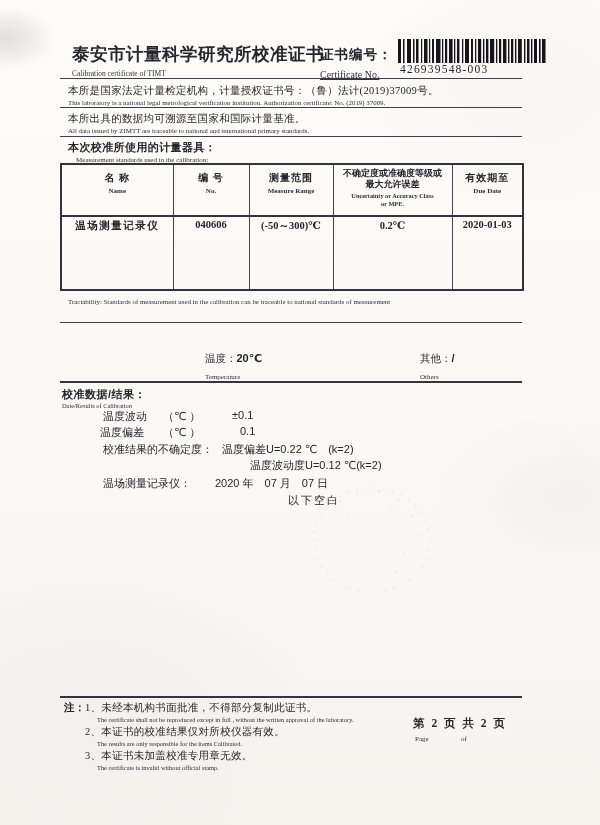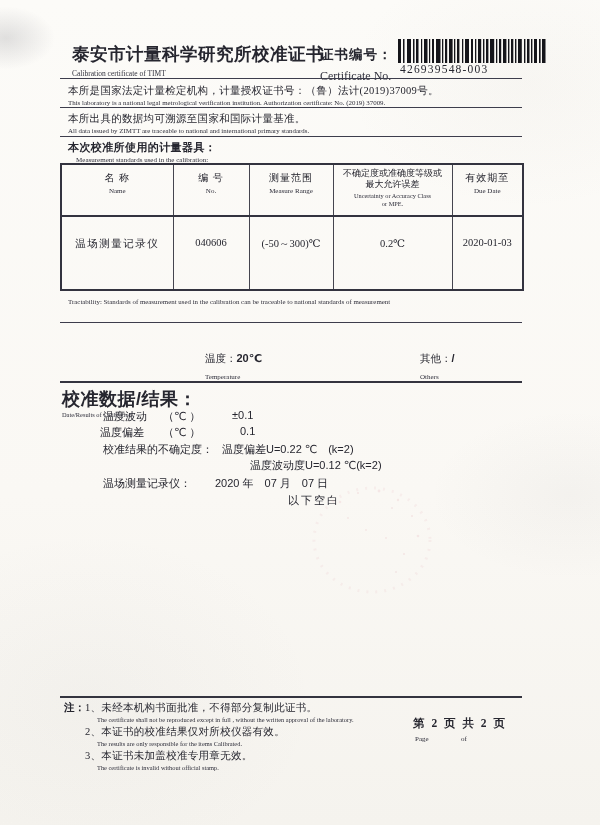--- a/index.html
+++ b/index.html
@@ -13,56 +13,56 @@
       radial-gradient(320px 240px at 15% 85%, rgba(150,150,150,.05), transparent 70%),
       radial-gradient(200px 120px at 95% 60%, rgba(140,140,140,.06), transparent 70%),
       linear-gradient(180deg,#fcfbf8 0%,#faf8f4 60%,#f5f3ee 100%);
   }
   
   .title-block{position:absolute;left:72px;top:42px;}
   .title-cn{font-size:17.5px;font-weight:700;letter-spacing:.5px;font-family:"Liberation Sans","DejaVu Sans",sans-serif;}
   .title-en{font-size:7.5px;margin-top:3px;color:#32323e;}
   .cert-block{position:absolute;left:320px;top:46px;}
   .cert-cn{font-size:13.5px;font-weight:700;letter-spacing:1px;font-family:"Liberation Sans","DejaVu Sans",sans-serif;}
-  .cert-en{font-size:12px;margin-top:5px;color:#32323e;}
+  .cert-en{font-size:10px;margin-top:5px;color:#32323e;text-decoration:underline;}
   .barcode{position:absolute;left:398px;top:39px;}
   .cert-num{position:absolute;left:400px;top:63px;font-size:11.5px;letter-spacing:1.2px;}
   
   .rule{position:absolute;left:60px;width:462px;height:0;border-top:1.7px solid #3d3d4c;}
   .rule.thick{border-top-width:2.3px;border-color:#34343f;}
   
   .stmt{position:absolute;left:68px;width:450px;}
   .stmt .cn{font-size:10.5px;letter-spacing:.3px;}
   .stmt .en{font-size:6.9px;margin-top:1px;color:#2e2e3a;}
   .sec-head{position:absolute;left:68px;}
   .sec-head .cn{font-size:11px;font-weight:700;letter-spacing:.4px;}
   .sec-head .en{font-size:7px;margin-top:1px;color:#2e2e3a;text-align:center;}
   
   table.std{position:absolute;left:60px;top:163px;width:462px;border-collapse:collapse;table-layout:fixed;
     text-align:center;border:2px solid #33333f;}
-  table.std th, table.std td{border-left:1px solid #45454f;padding:0;vertical-align:top;font-weight:normal;}
+  table.std th, table.std td{border-left:1px solid #45454f;padding:0;vertical-align:top;font-weight:bold;}
   table.std th:first-child, table.std td:first-child{border-left:none;}
   table.std thead tr{height:52px;}
   table.std thead th{border-bottom:2px solid #33333f;padding-top:6px;}
   table.std tbody tr{height:74px;}
-  table.std tbody td{padding-top:20px;font-size:10.5px;margin-top:29px;}
+  table.std tbody td{padding-top:2px;font-size:10.5px;margin-top:29px;}
   .h-cn{font-size:10px;letter-spacing:1px;}
   .h-en{font-size:7px;color:#2e2e3a;margin-top:2px;}
   .h-cn.small{font-size:9px;letter-spacing:0;line-height:1.25;}
   .h-en.small{font-size:6.3px;line-height:1.2;margin-top:1px;}
   .cell-name{letter-spacing:1.5px;}
   
   .env-row{position:absolute;left:0;top:352px;width:600px;height:32px;}
   .env-item{position:absolute;top:0;}
   .env-line{font-size:10.5px;white-space:nowrap;}
   .env-val{font-weight:700;font-size:11px;font-family:"Liberation Sans","DejaVu Sans",sans-serif;}
   .env-en{font-size:7px;color:#2e2e3a;margin-top:7px;}
   
   .res-head{position:absolute;left:62px;top:387px;}
-  .res-head .cn{font-size:18px;font-weight:700;letter-spacing:.5px;font-family:"Liberation Sans","DejaVu Sans",sans-serif;}
+  .res-head .cn{font-size:11px;font-weight:700;letter-spacing:.5px;font-family:"Liberation Sans","DejaVu Sans",sans-serif;}
   .res-head .en{font-size:6.4px;color:#2e2e3a;margin-top:0px;}
   .r-row{position:absolute;font-size:11px;white-space:nowrap;font-family:"Liberation Sans","DejaVu Sans",sans-serif;}
   .r-row .lab{position:absolute;white-space:nowrap;text-align:center;}
   
   .stamp{position:absolute;left:300px;top:478px;opacity:.55;}
   
   .notes{position:absolute;left:64px;top:701px;display:flex;}
   .notes .lab{font-size:10.5px;font-weight:600;}
   .note-item{margin-bottom:2px;}
   .note-cn{font-size:10.5px;letter-spacing:.3px;}

